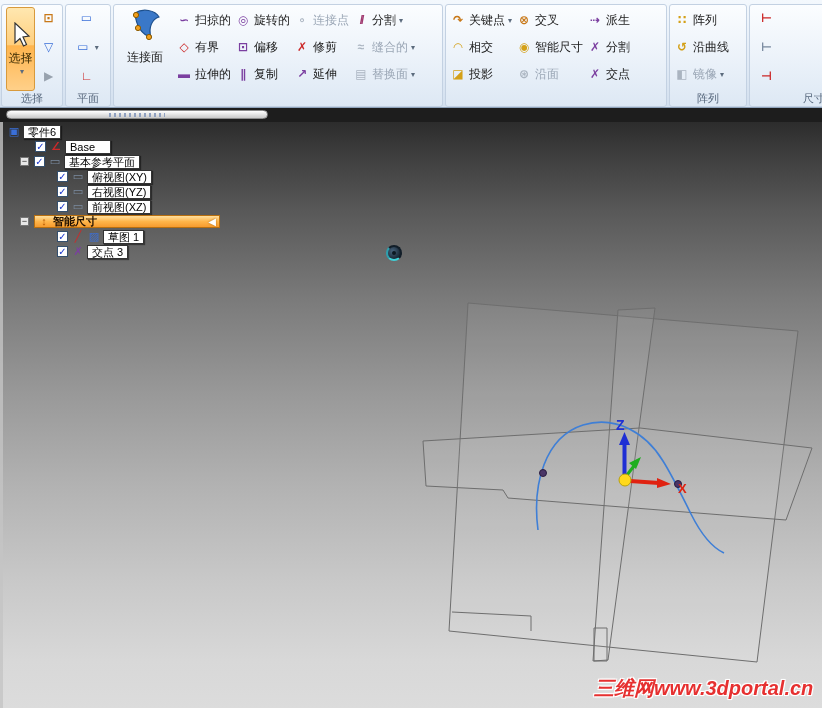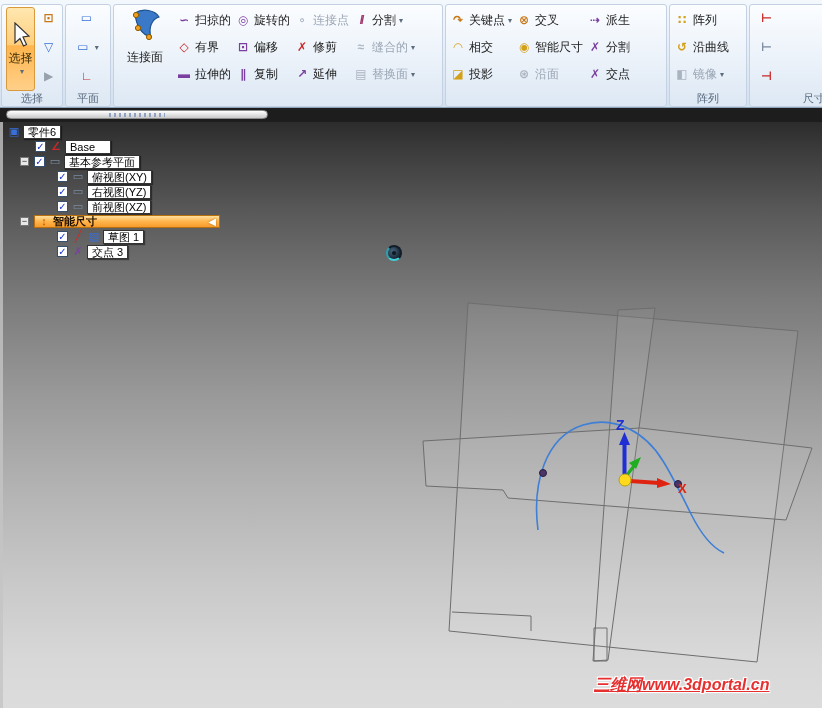--- a/index.html
+++ b/index.html
@@ -70,23 +70,23 @@
                text-shadow:0 0 2px #9c5a00;}
 
   
   .busy{position:absolute;left:386px;top:123px;width:12px;height:12px;border-radius:50%;
         background:radial-gradient(circle at 38% 35%,#47627c 0%,#1a2a38 70%);
         border:2px solid #121e29;border-bottom-color:#3fd0d8;border-left-color:#2d9fae;}
   .busy::after{content:"";position:absolute;left:4px;top:4px;width:4px;height:4px;border-radius:50%;
         background:#0c1822;}
 
   
-  .watermark{position:absolute;left:594px;top:553px;font-size:16px;font-weight:bold;font-style:italic;
+  .watermark{position:absolute;left:594px;top:553px;font-size:20px;font-weight:bold;font-style:italic;
              color:#e63030;letter-spacing:0;
-             text-shadow:-1px -1px 0 #fff,1px -1px 0 #fff,-1px 1px 0 #fff,1px 1px 0 #fff,0 0 3px #fff;text-decoration:underline;}
+             text-shadow:-1px -1px 0 #fff,1px -1px 0 #fff,-1px 1px 0 #fff,1px 1px 0 #fff,0 0 3px #fff;}
 </style>
 </head>
 <body>
 
 <div class="screen">
 
   <div class="ribbon">
 
     <div class="rgroup" style="width:62px">
       <div class="rgroup-content">

